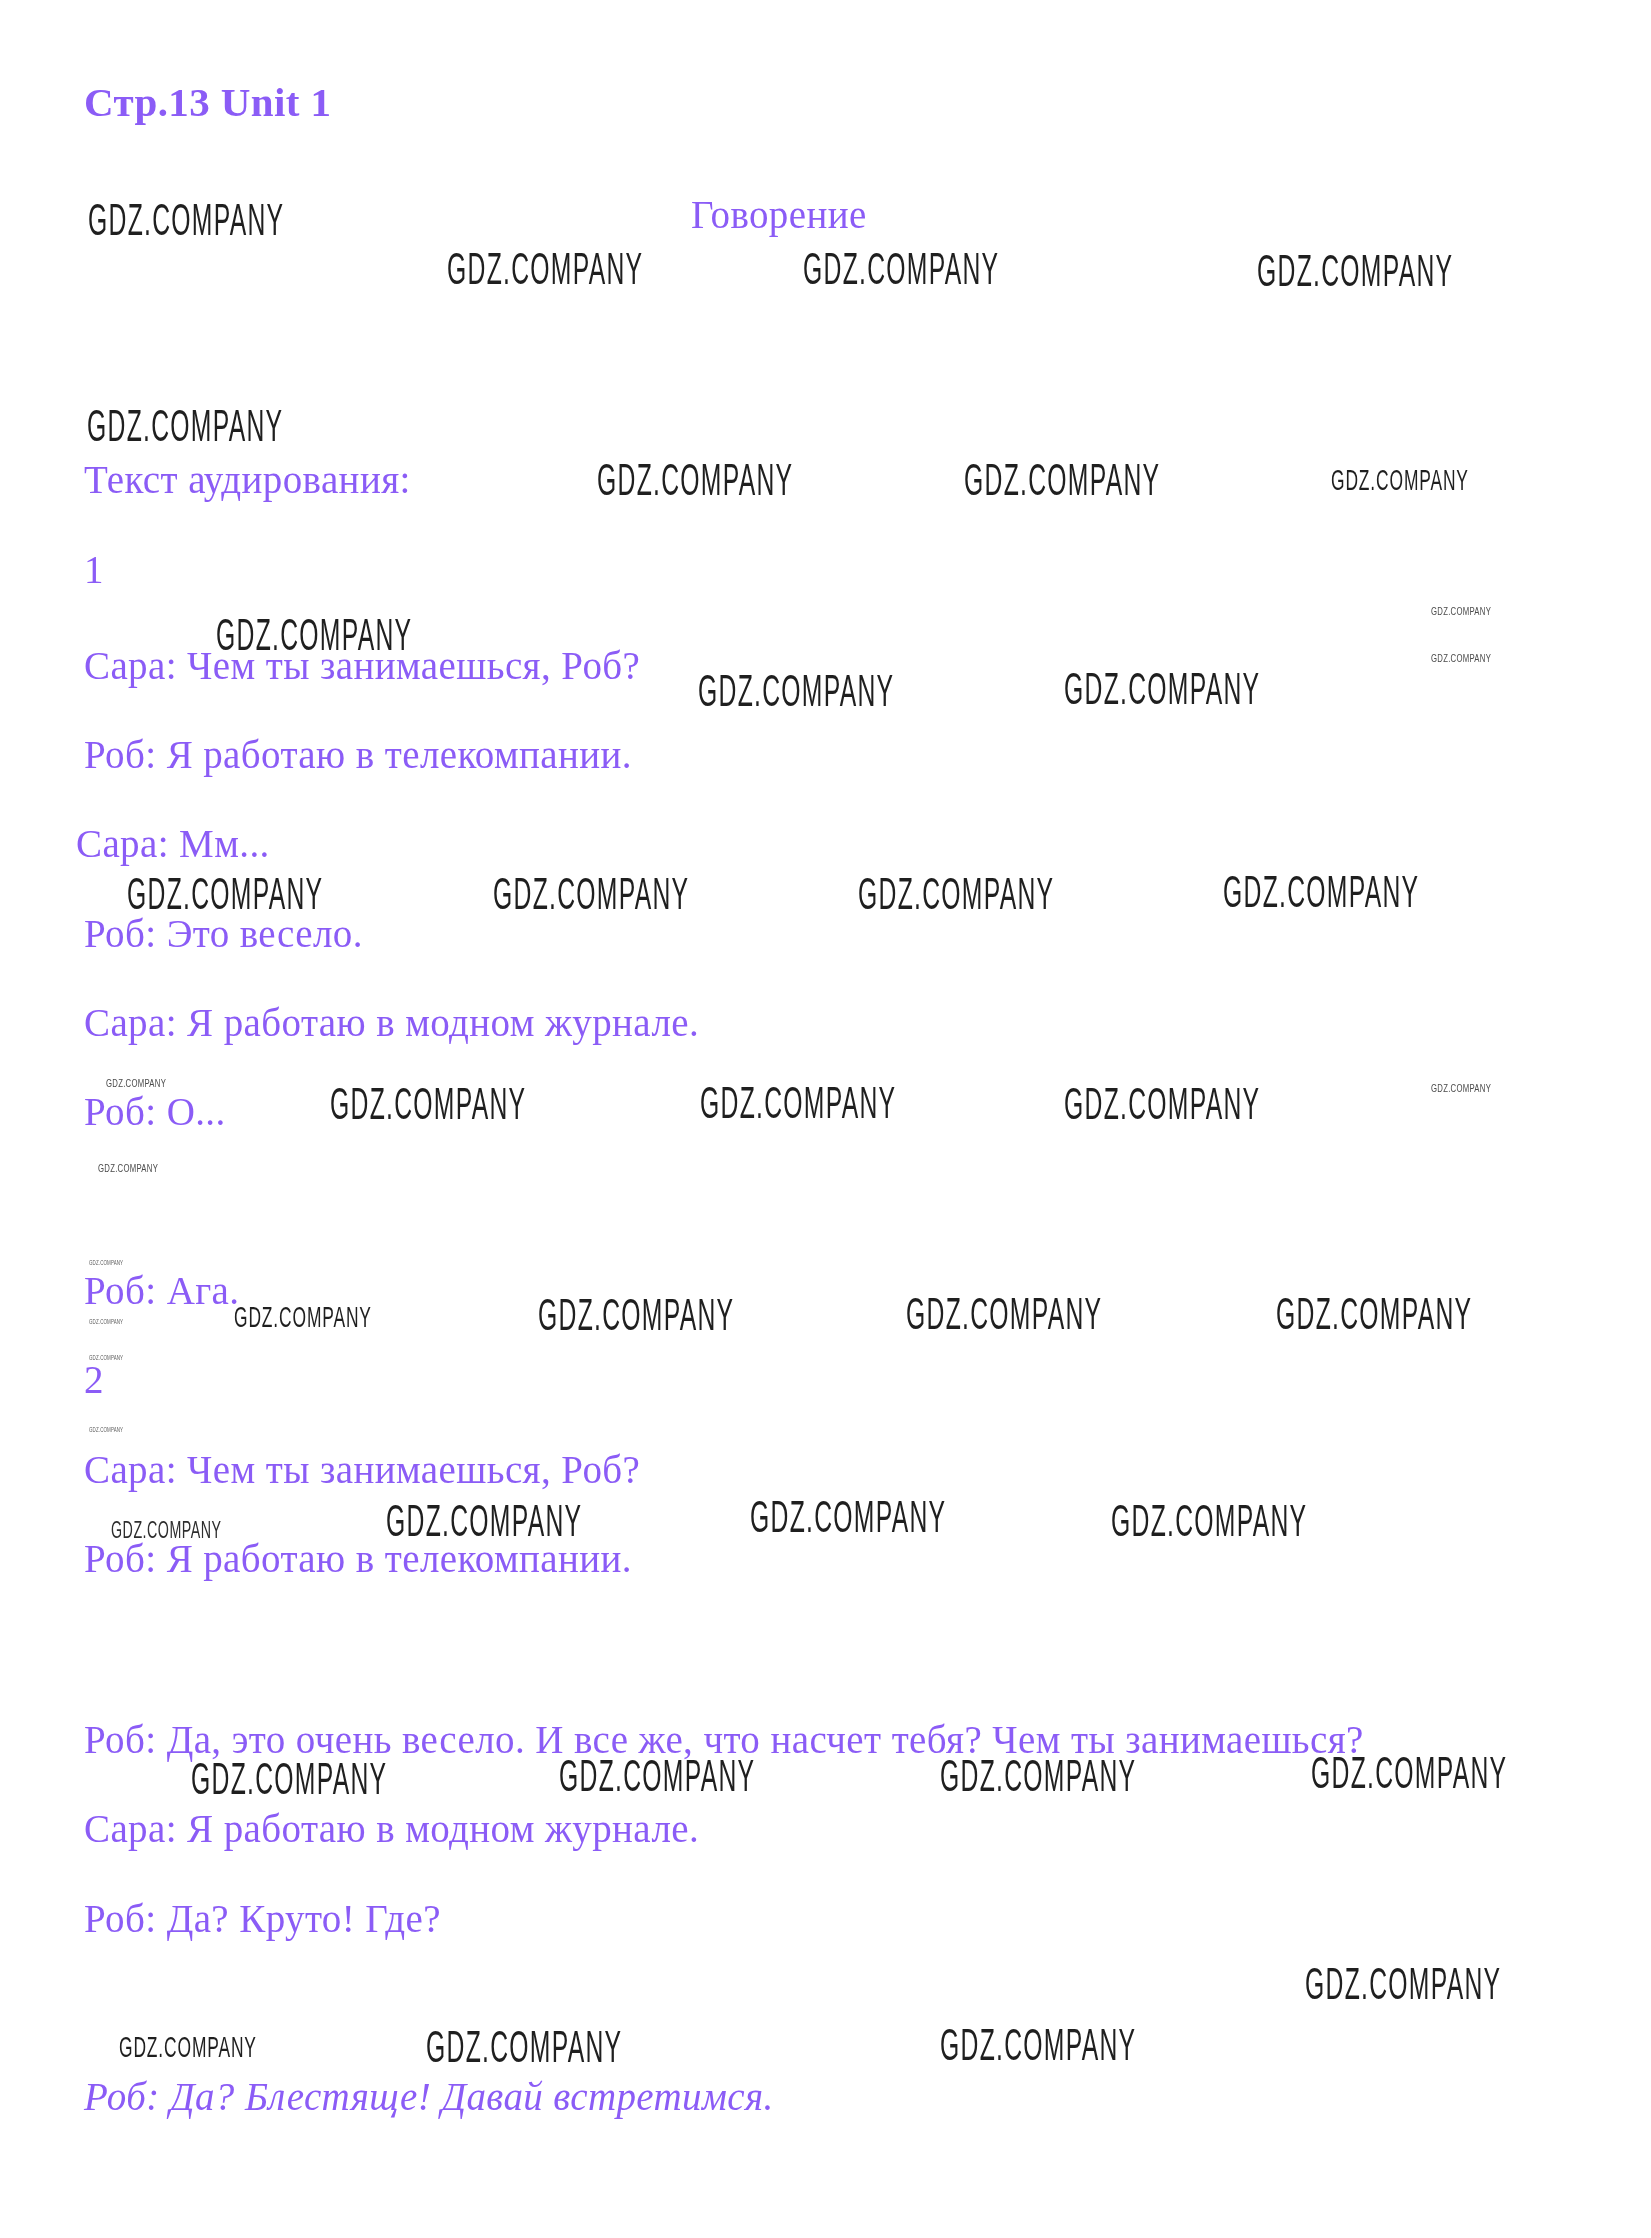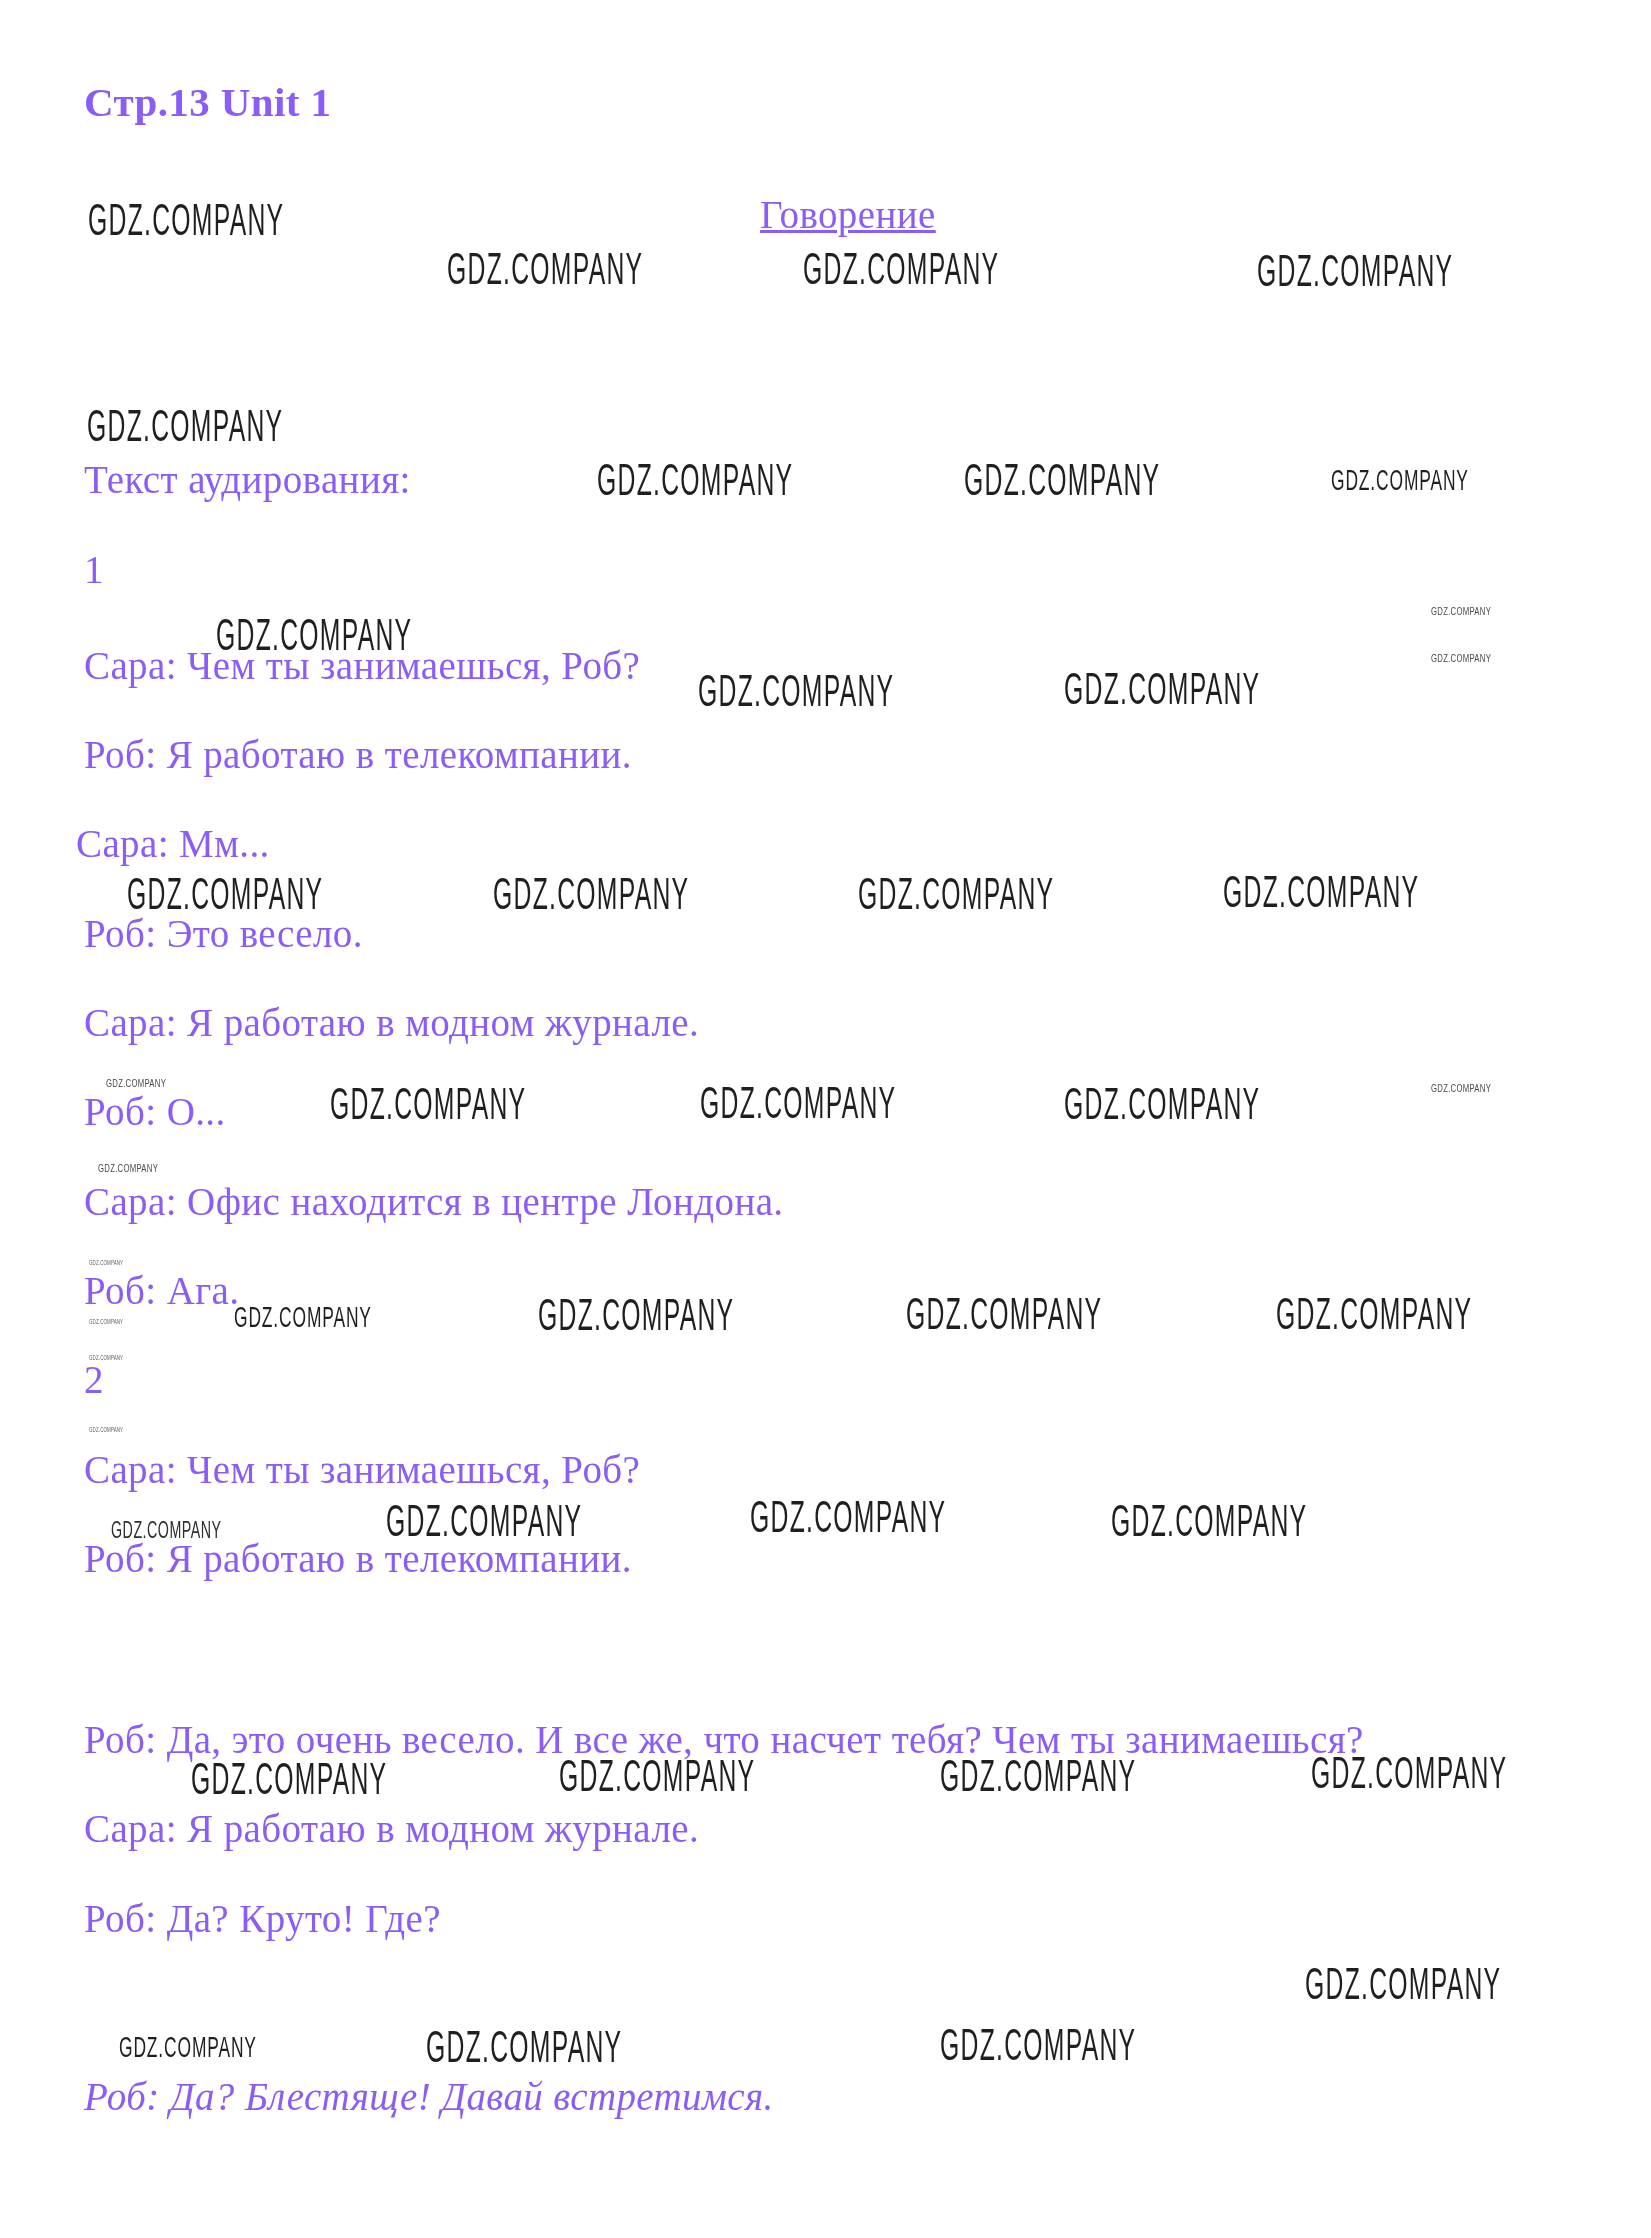--- a/index.html
+++ b/index.html
@@ -77,30 +77,29 @@
     <div class="wm sm" style="left: 111px; top: 1519px;">GDZ.COMPANY</div>
     <div class="wm lg" style="left: 191px; top: 1756px;">GDZ.COMPANY</div>
     <div class="wm lg" style="left: 559px; top: 1753px;">GDZ.COMPANY</div>
     <div class="wm lg" style="left: 940px; top: 1753px;">GDZ.COMPANY</div>
     <div class="wm lg" style="left: 1311px; top: 1750px;">GDZ.COMPANY</div>
     <div class="wm lg" style="left: 1305px; top: 1961px;">GDZ.COMPANY</div>
     <div class="wm md" style="left: 119px; top: 2032px;">GDZ.COMPANY</div>
     <div class="wm lg" style="left: 426px; top: 2024px;">GDZ.COMPANY</div>
     <div class="wm lg" style="left: 940px; top: 2022px;">GDZ.COMPANY</div>
     <div class="line h1" style="left: 84px; top: 82px;">Стр.13 Unit 1</div>
-    <div class="line" style="left: 760px; top: 195px; text-decoration: underline;">Говорение</div>
+    <div class="line" style="left: 691px; top: 195px;">Говорение</div>
     <div class="line" style="left: 84px; top: 460px;">Текст аудирования:</div>
     <div class="line" style="left: 84px; top: 550px;">1</div>
     <div class="line" style="left: 84px; top: 646px;">Сара: Чем ты занимаешься, Роб?</div>
     <div class="line" style="left: 84px; top: 735px;">Роб: Я работаю в телекомпании.</div>
     <div class="line" style="left: 76px; top: 824px;">Сара: Мм...</div>
     <div class="line" style="left: 84px; top: 914px;">Роб: Это весело.</div>
     <div class="line" style="left: 84px; top: 1003px;">Сара: Я работаю в модном журнале.</div>
     <div class="line" style="left: 84px; top: 1092px;">Роб: О...</div>
-    <div class="line" style="left: 84px; top: 1182px;">Сара: Офис находится в центре Лондона.</div>
     <div class="line" style="left: 84px; top: 1271px;">Роб: Ага.</div>
     <div class="line" style="left: 84px; top: 1360px;">2</div>
     <div class="line" style="left: 84px; top: 1450px;">Сара: Чем ты занимаешься, Роб?</div>
     <div class="line" style="left: 84px; top: 1539px;">Роб: Я работаю в телекомпании.</div>
     <div class="line" style="left: 84px; top: 1720px;">Роб: Да, это очень весело. И все же, что насчет тебя? Чем ты занимаешься?</div>
     <div class="line" style="left: 84px; top: 1809px;">Сара: Я работаю в модном журнале.</div>
     <div class="line" style="left: 84px; top: 1899px;">Роб: Да? Круто! Где?</div>
     <div class="line" style="left: 84px; top: 2077px; font-style: italic;">Роб: Да? Блестяще! Давай встретимся.</div>
   </div>
 

